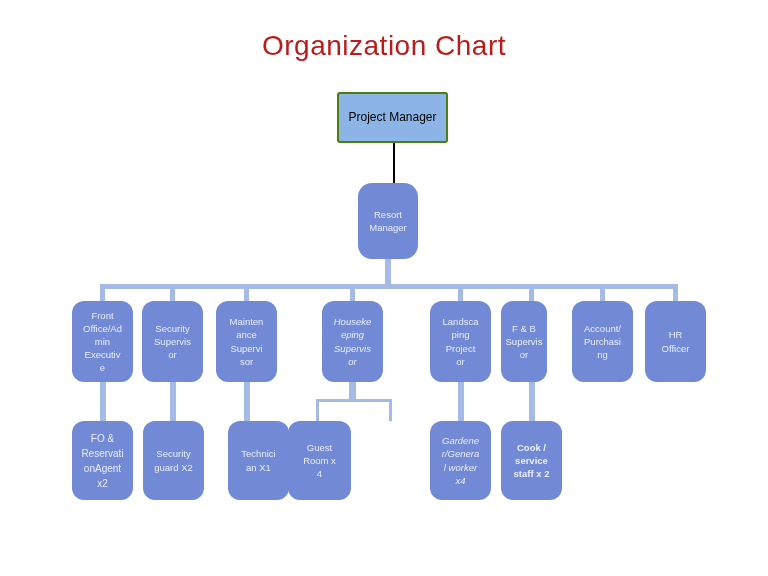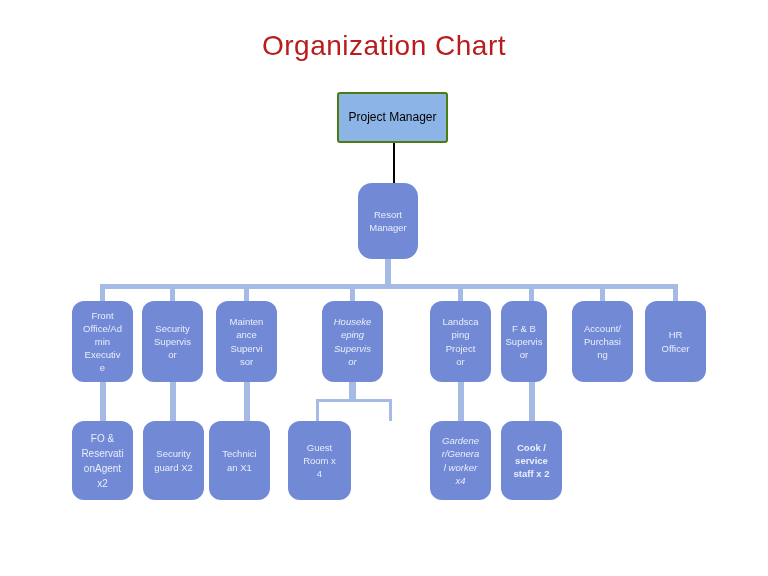--- a/index.html
+++ b/index.html
@@ -93,21 +93,21 @@
   <div class="conn" style="left:316px;top:399px;width:76px;height:3px;"></div>
   <div class="conn" style="left:316px;top:399px;width:3px;height:22px;"></div>
   <div class="conn" style="left:389px;top:399px;width:3px;height:22px;"></div>
 
   <div class="node small-text" style="left:72px;top:421px;width:61px;height:79px;">FO  &amp;
 Reservati
 onAgent
 x2</div>
   <div class="node" style="left:143px;top:421px;width:61px;height:79px;">Security
 guard X2</div>
-  <div class="node" style="left:209px;top:421px;width:61px;height:79px;">Technici
+  <div class="node" style="left:228px;top:421px;width:61px;height:79px;">Technici
 an X1</div>
   <div class="node" style="left:288px;top:421px;width:63px;height:79px;">Guest
 Room x
 4</div>
   <div class="node" style="left:430px;top:421px;width:61px;height:79px;font-style:italic;">Gardene
 r/Genera
 l worker
 x4</div>
   <div class="node" style="left:501px;top:421px;width:61px;height:79px;font-weight:bold;">Cook /
 service

